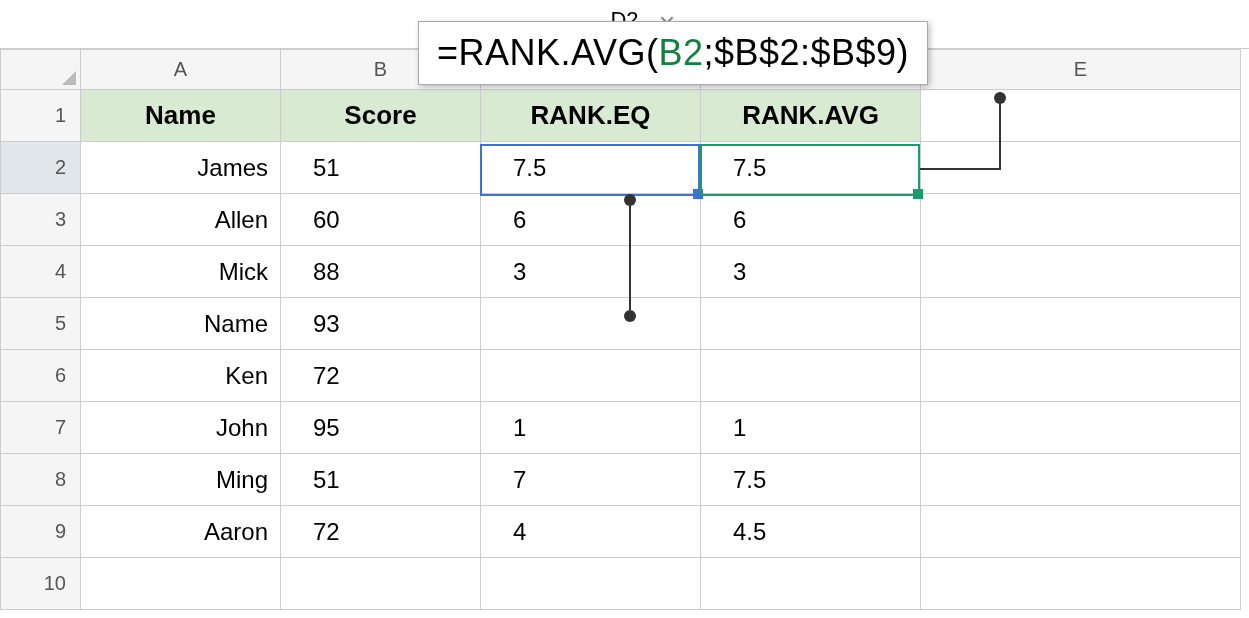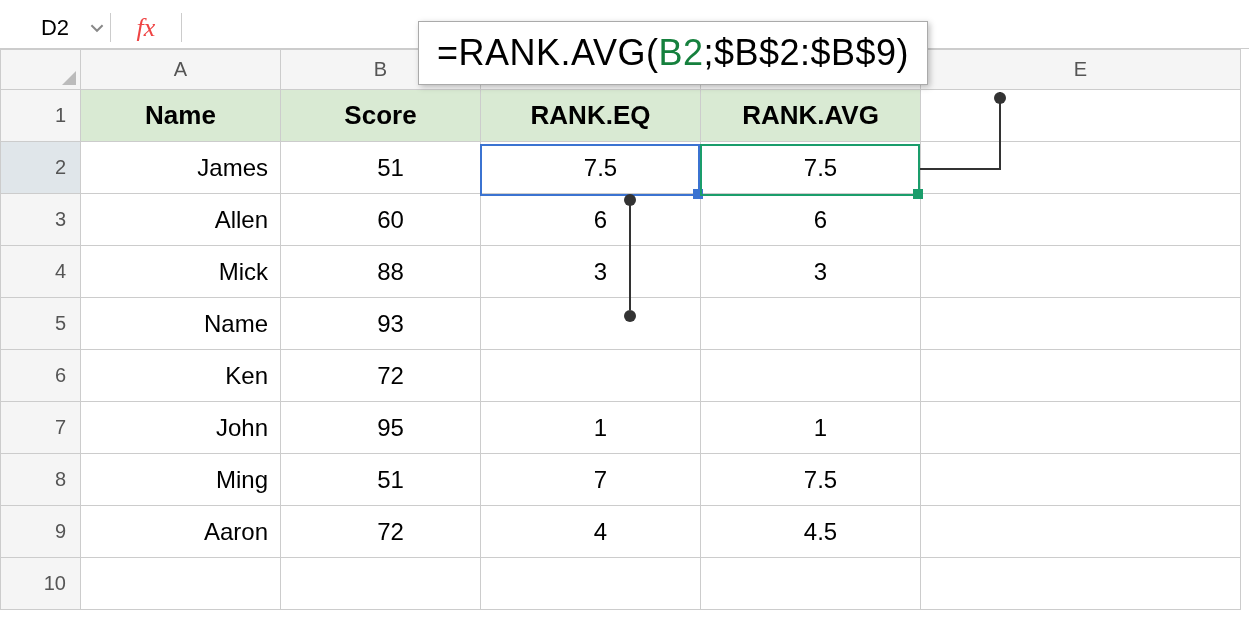--- a/index.html
+++ b/index.html
@@ -1,20 +1,20 @@
 <!DOCTYPE html>
 <html><head>
 <meta charset="utf-8">
 <style>
   * { box-sizing: border-box; }
   html,body { margin:0; padding:0; font-family: Arial, Helvetica, sans-serif; font-size:22px; color:#000; background:#fff; }
   .sheet { position:relative; width:1249px; height:618px; background:#fff; overflow:hidden; user-select:none; }
 
   
-  .fbar { position:absolute; left:0; top:7px; right:0; height:42px; display:flex; align-items:center; border-bottom:1px solid #ccc; background:#fff; z-index:5; }
+  .fbar { position:absolute; left:0; top:7px; right:0; height:42px; display:flex; align-items:center; border-bottom:1px solid #ccc; background:#fff; z-index:5;flex-direction:column; }
   .namebox { width:110px; height:100%; display:flex; align-items:center; justify-content:center; font-size:22px; padding:0 8px; position:relative; }
   .namebox .chev { position:absolute; right:6px; top:50%; transform:translateY(-50%); }
   .sep { width:1px; height:70%; background:#ccc; }
   .fx { width:70px; text-align:center; font-style:italic; font-family:"Times New Roman",serif; font-size:26px; color:#ef4444; }
   .fcell { flex:1; height:100%; }
 
   
   .grid { position:absolute; top:49px; left:0; right:0; }
   table { border-collapse:collapse; table-layout:fixed; }
   th,td { border:1px solid #ccc; height:52px; padding:0 12px; font-size:24px; }
@@ -24,21 +24,21 @@
   .corner { width:80px; height:40px !important; background:#f5f5f5; position:relative; }
   .corner svg { position:absolute; right:4px; bottom:4px; }
   .colA { width:200px; }
   .colB { width:200px; }
   .colC { width:220px; }
   .colD { width:220px; }
   .colE { width:320px; }
 
   .hdrrow td { background:#d9ead3; text-align:center; font-weight:bold; font-size:26px; }
   .txt { text-align:right; }
-  .num { text-align:center;padding-left:32px; }
+  .num { text-align:left;padding-left:32px; }
 
   .rowhdr.sel { background:#e0e6ea; }
 
   
   .selbox { position:absolute; border:2px solid; background:transparent; z-index:20; pointer-events:none; }
   .selbox.blue  { border-color:#3b73d1; }
   .selbox.green { border-color:#1a9d6b; }
   .handle { position:absolute; width:10px; height:10px; right:-5px; bottom:-5px; }
   .handle.blue  { background:#3b73d1; }
   .handle.green { background:#1a9d6b; }

